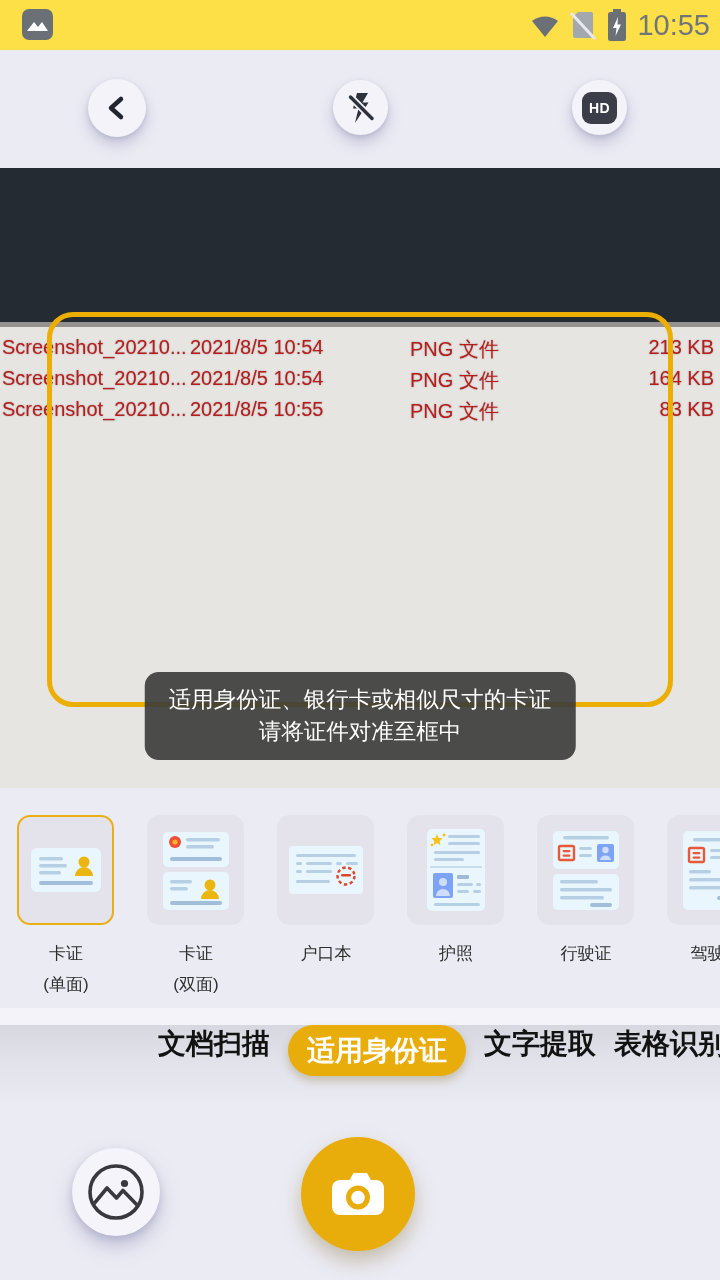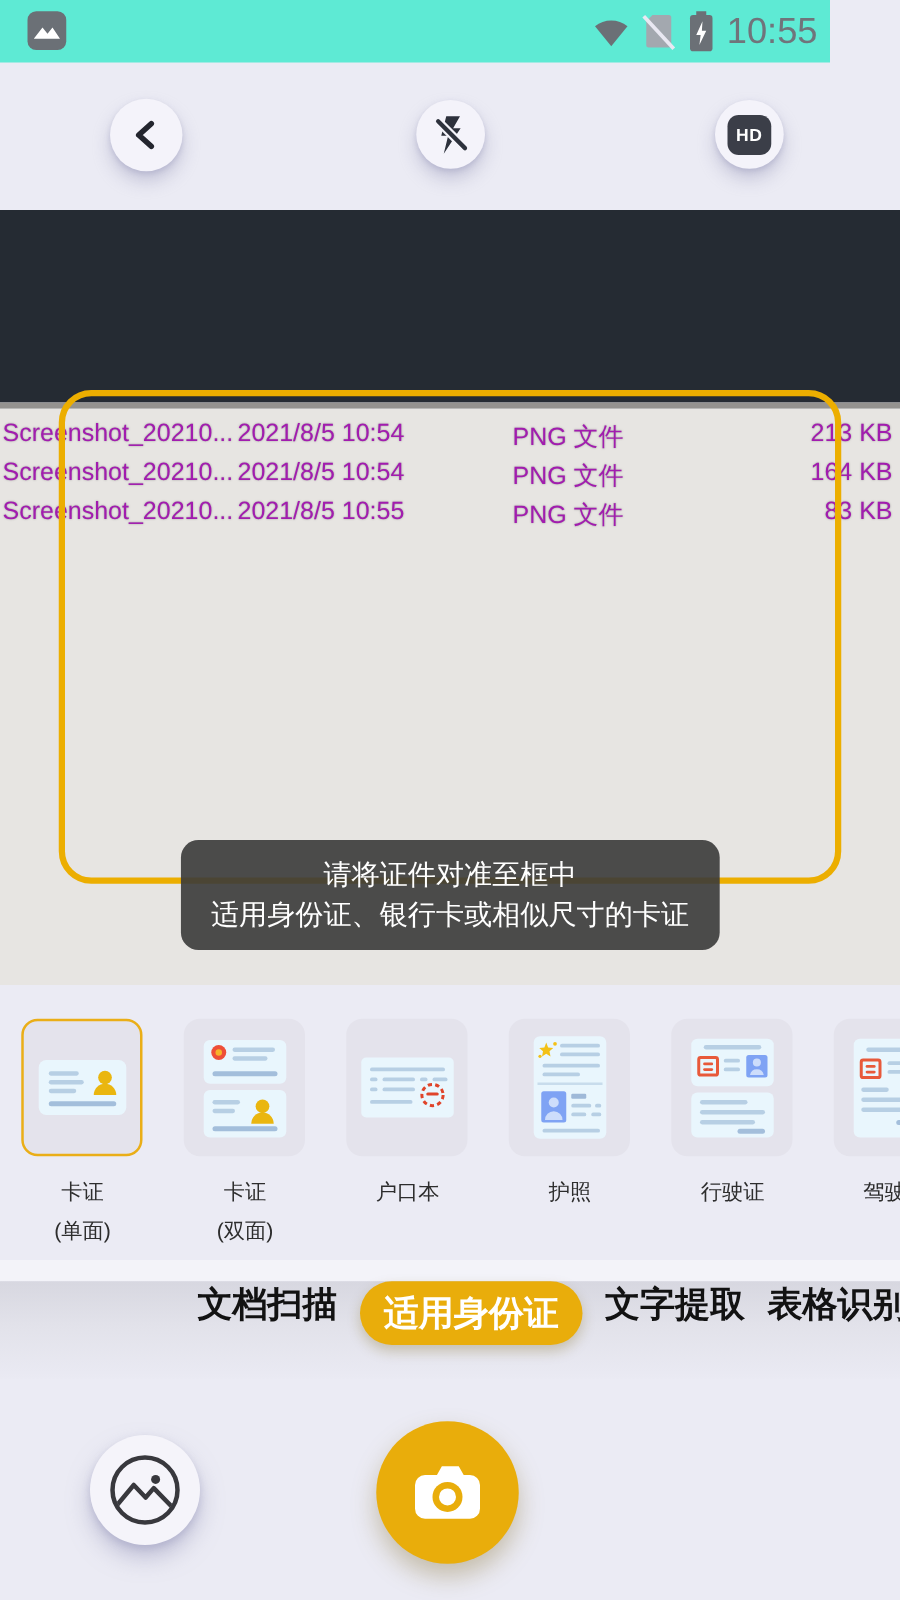--- a/index.html
+++ b/index.html
@@ -1,41 +1,41 @@
 <!DOCTYPE html>
 <html><head>
 <meta charset="utf-8">
 <style>
   html,body{margin:0;padding:0;}
   body{background:#cfcfda;font-family:"Liberation Sans","DejaVu Sans",sans-serif;}
   #app{position:relative;width:720px;height:1280px;margin:0 auto;background:#ebebf4;overflow:hidden;}
 
   
-  .statusbar{position:absolute;left:0;top:0;width:664px;height:50px;background:#5eead4;}
+  .statusbar{position:absolute;left:0;top:0;width:720px;height:50px;background:#fde047;}
   .notif-icon{position:absolute;left:22px;top:9px;width:31px;height:31px;background:#6b7076;border-radius:7px;}
   .notif-icon svg{position:absolute;left:0;top:0;}
   .status-right{position:absolute;right:10px;top:0;height:50px;display:flex;align-items:center;gap:9px;}
   .status-time{font-size:29px;color:#70747b;font-weight:500;letter-spacing:0px;}
 
   
   .ctl-btn{position:absolute;border-radius:50%;background:#f4f3fa;
     box-shadow:0 8px 14px rgba(150,150,185,.45),0 2px 4px rgba(150,150,185,.35);
     display:flex;align-items:center;justify-content:center;}
   .btn-back{left:88px;top:79px;width:58px;height:58px;}
   .btn-flash{left:333px;top:80px;width:55px;height:55px;}
   .btn-hd{left:572px;top:80px;width:55px;height:55px;align-items:center;}
   .hd-chip{width:35px;height:32px;background:#3b3e48;border-radius:9px;color:#fff;
     font-size:14px;font-weight:800;display:flex;align-items:center;justify-content:center;letter-spacing:.5px;}
 
   
   .vf-dark{position:absolute;left:0;top:168px;width:720px;height:154px;background:#252b33;}
   .vf-edge{position:absolute;left:0;top:322px;width:720px;height:5px;background:#94928f;}
   .vf-light{position:absolute;left:0;top:327px;width:720px;height:461px;background:#e7e5e2;}
 
-  .file-row{position:absolute;left:0;width:720px;height:31px;font-size:20px;color:#a21caf;
+  .file-row{position:absolute;left:0;width:720px;height:31px;font-size:20px;color:#b91c1c;
     text-shadow:0 0 1.6px rgba(90,90,90,.55);z-index:1;}
   .file-row span{position:absolute;top:4px;white-space:nowrap;}
   .fc-name{left:2px;}
   .fc-date{left:190px;}
   .fc-type{left:410px;}
   .fc-size{right:6px;text-align:right;}
 
   .frame{position:absolute;left:47px;top:312px;width:626px;height:395px;border:5px solid #ecae00;
     border-radius:26px;box-sizing:border-box;z-index:2;}
 
@@ -133,22 +133,22 @@
   <div class="file-row" style="top:394px">
     <span class="fc-name">Screenshot_20210...</span>
     <span class="fc-date">2021/8/5 10:55</span>
     <span class="fc-type">PNG 文件</span>
     <span class="fc-size">83 KB</span>
   </div>
 
   <div class="frame"></div>
 
   <div class="toast">
+    <div>适用身份证、银行卡或相似尺寸的卡证</div>
     <div>请将证件对准至框中</div>
-    <div>适用身份证、银行卡或相似尺寸的卡证</div>
   </div>
 
   <div class="selector">
 
     <div class="tile sel" style="left:17px">
       <svg width="78" height="78" viewBox="0 0 78 78">
         <rect x="4" y="17" width="70" height="44" rx="6" fill="#e9f6fd"></rect>
         <rect x="12" y="26" width="24" height="3.5" rx="1.7" fill="#b7cfe4"></rect>
         <rect x="12" y="33" width="28" height="3.5" rx="1.7" fill="#b7cfe4"></rect>
         <rect x="12" y="40" width="22" height="3.5" rx="1.7" fill="#b7cfe4"></rect>

